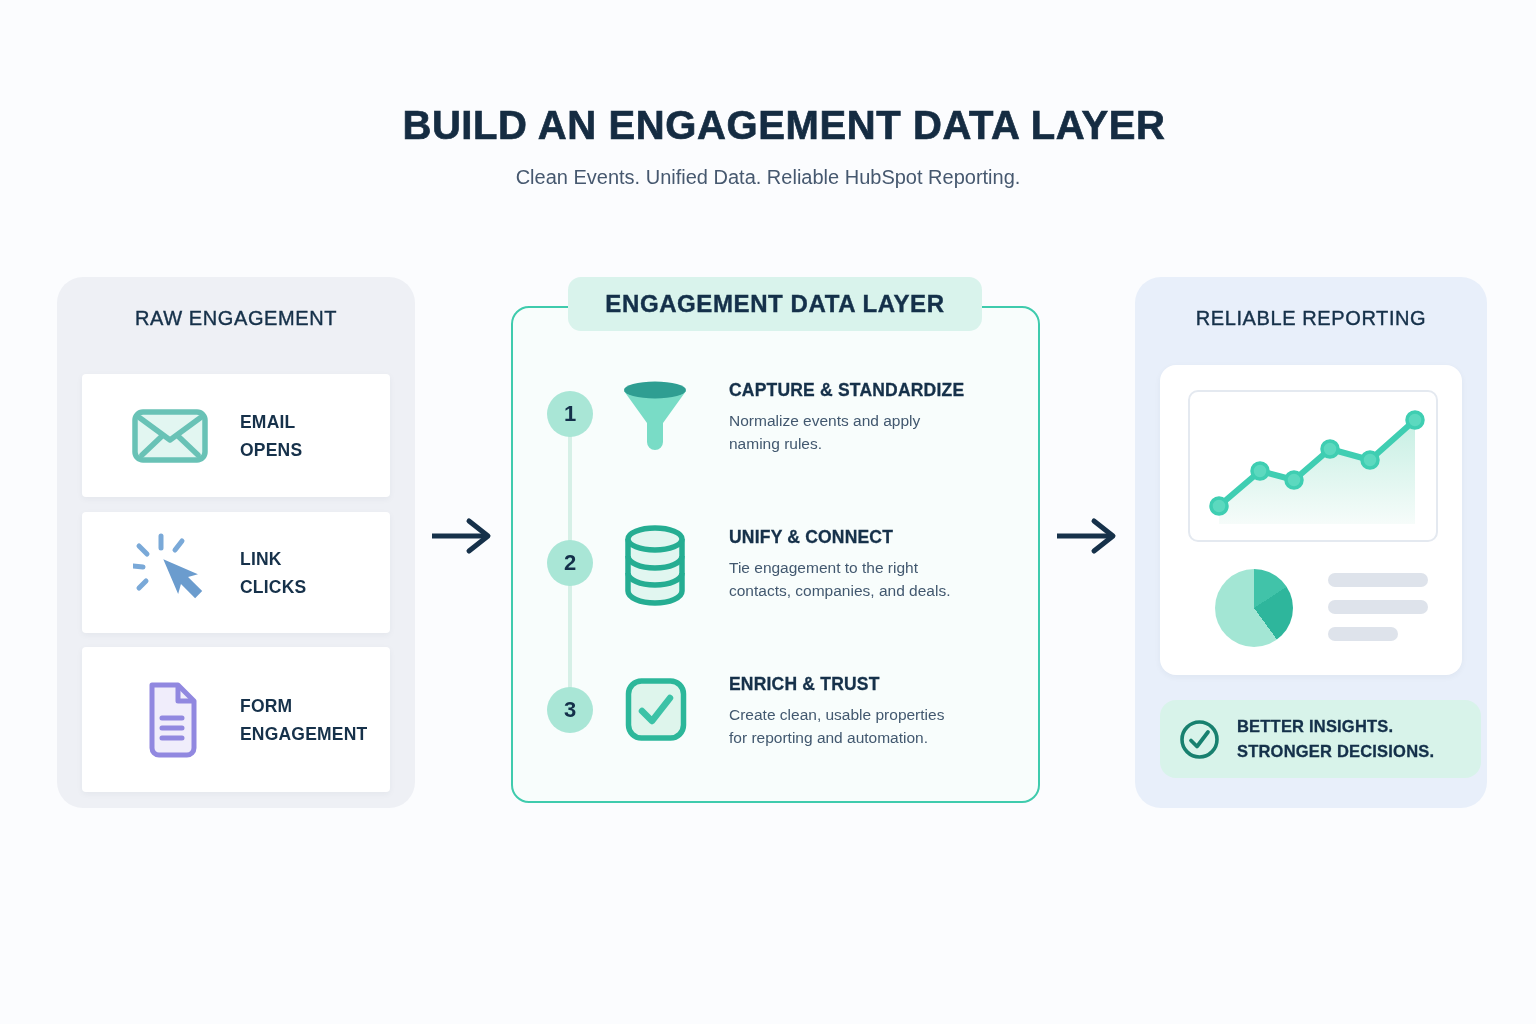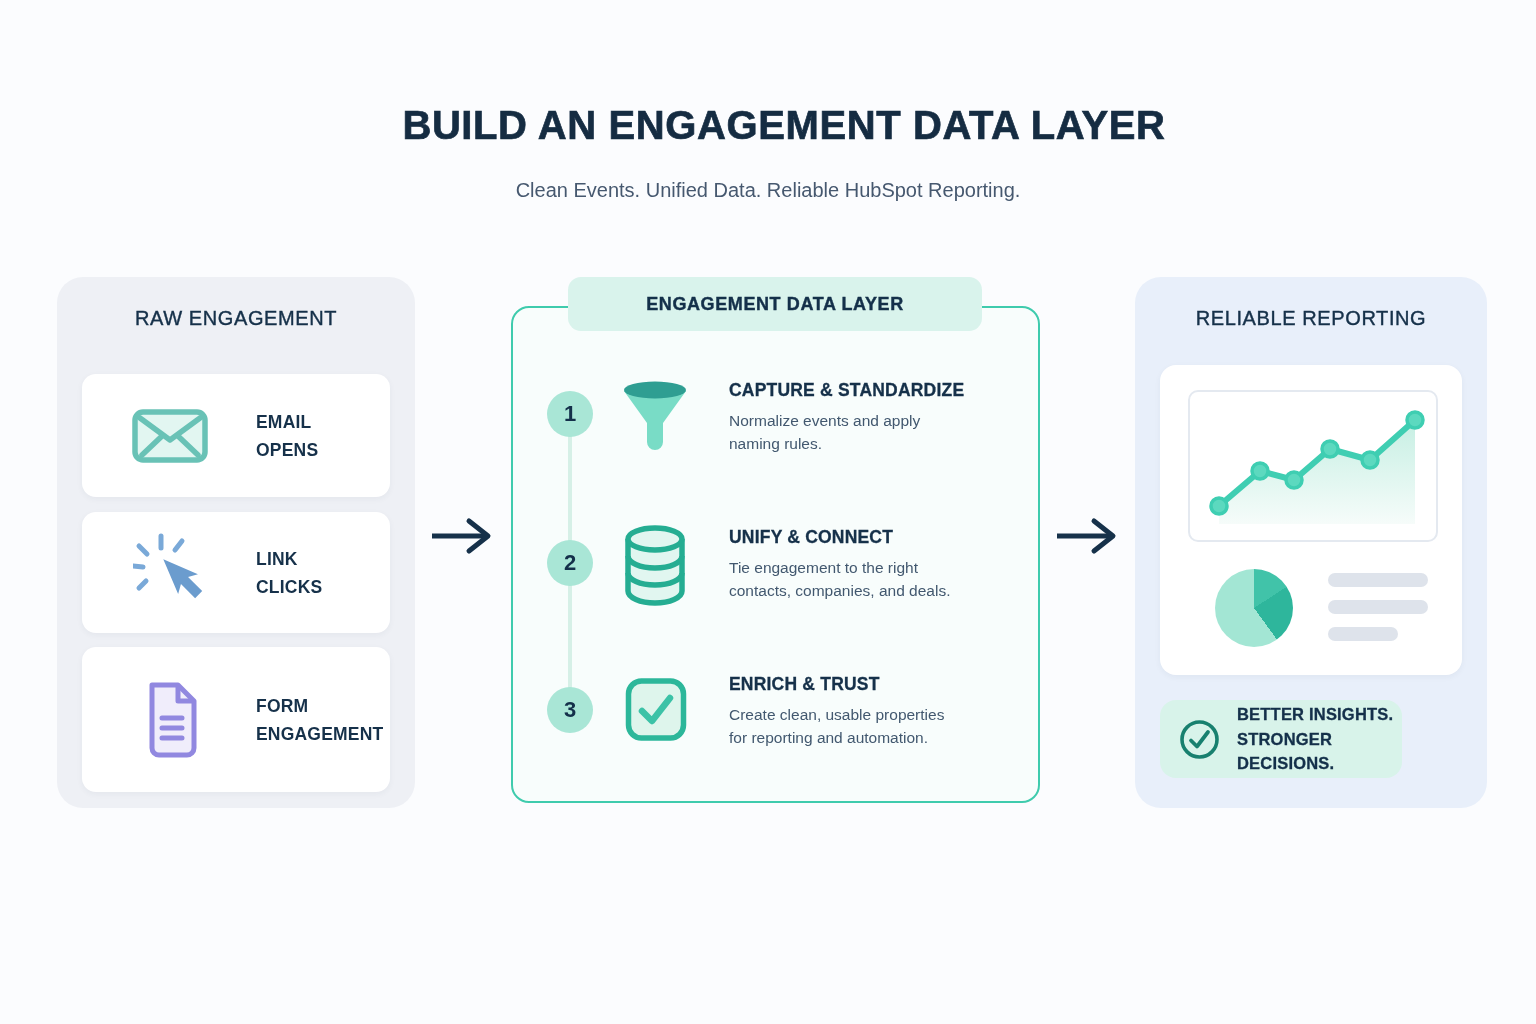--- a/index.html
+++ b/index.html
@@ -11,34 +11,34 @@
     color:#16314a;
     overflow:hidden;
   }
   .page-title {
     position:absolute; top:103px; left:16px; width:100%;
     text-align:center; font-size:40px; font-weight:bold;
     letter-spacing:.6px; color:#152c42;
     -webkit-text-stroke:.7px #152c42;
   }
   .page-subtitle {
-    position:absolute; top:179px; left:0; width:100%;
+    position:absolute; top:166px; left:0; width:100%;
     text-align:center; font-size:20px; color:#46586f;
   }
   .panel { position:absolute; top:277px; height:531px; border-radius:26px; }
   .panel-left  { left:57px;  width:358px; background:#eef0f5; }
   .panel-right { left:1135px; width:352px; background:#e8effa; }
   .panel-title {
     margin-top:30px; text-align:center; font-size:20px; font-weight:normal;
     letter-spacing:.6px; color:#16314a; -webkit-text-stroke:.4px #16314a;
   }
   .card {
     position:absolute; left:25px; width:308px; background:#ffffff;
-    border-radius:14px; box-shadow:0 2px 6px rgba(30,50,80,.05);
-    display:flex; align-items:center;gap:16px;
+    border-radius:4px; box-shadow:0 2px 6px rgba(30,50,80,.05);
+    display:flex; align-items:center;
   }
   .card-1 { top:97px;  height:123px; }
   .card-2 { top:235px; height:121px; }
   .card-3 { top:370px; height:145px; }
   .card-icon { width:96px; margin-left:40px; display:flex; justify-content:center; align-items:center; flex:none; }
   .card-label {
     margin-left:22px; font-size:17.5px; font-weight:bold; line-height:1.6;
     letter-spacing:.2px; color:#16314a;
   }
   .flow-arrow { position:absolute; top:516px; }
@@ -46,21 +46,21 @@
   .arrow-right { left:1054px; }
 
   .layer-box {
     position:absolute; left:511px; top:306px; width:529px; height:497px;
     background:#f8fdfc; border:2.5px solid #3fcbad; border-radius:18px;
   }
   .layer-badge {
     position:absolute; left:568px; top:277px; width:414px; height:54px;
     background:#d9f3ec; border-radius:13px; z-index:2;
     display:flex; align-items:center; justify-content:center;
-    font-size:18px; font-weight:bold; letter-spacing:.6px; color:#14304a;
+    font-size:24px; font-weight:bold; letter-spacing:.6px; color:#14304a;
     -webkit-text-stroke:.4px #14304a;
   }
   .step-connector {
     position:absolute; left:55px; top:106px; width:4px; height:296px;
     background:#d6f0e7; border-radius:2px;
   }
   .step-circle {
     position:absolute; left:34px; width:46px; height:46px; border-radius:50%;
     background:#a9e6d6; display:flex; align-items:center; justify-content:center;
     font-size:22px; font-weight:bold; color:#14304a;
@@ -83,21 +83,21 @@
     background:#ffffff; border-radius:16px; box-shadow:0 2px 6px rgba(30,50,80,.05);
   }
   .chart-frame {
     position:absolute; left:28px; top:25px; width:250px; height:152px;
     border:2px solid #e4e9f0; border-radius:10px; background:#ffffff; overflow:hidden;
   }
   .pie-chart { position:absolute; left:55px; top:204px; width:78px; height:78px; border-radius:50%; }
   .report-bars { position:absolute; left:168px; top:208px; }
   .report-bar { height:14px; border-radius:7px; margin-bottom:13px; }
   .insights-badge {
-    position:absolute; left:25px; top:423px; width:242px; height:78px;
+    position:absolute; left:25px; top:423px; width:321px; height:78px;
     background:#d8f3ea; border-radius:16px; display:flex; align-items:center;
   }
   .check-wrap { margin-left:18px; flex:none; display:flex; }
   .insights-text {
     margin-left:16px; font-size:16.5px; font-weight:bold; line-height:1.5;
     letter-spacing:.2px; color:#14304a; -webkit-text-stroke:.3px #14304a;
   }
 </style>
 </head>
 <body>

